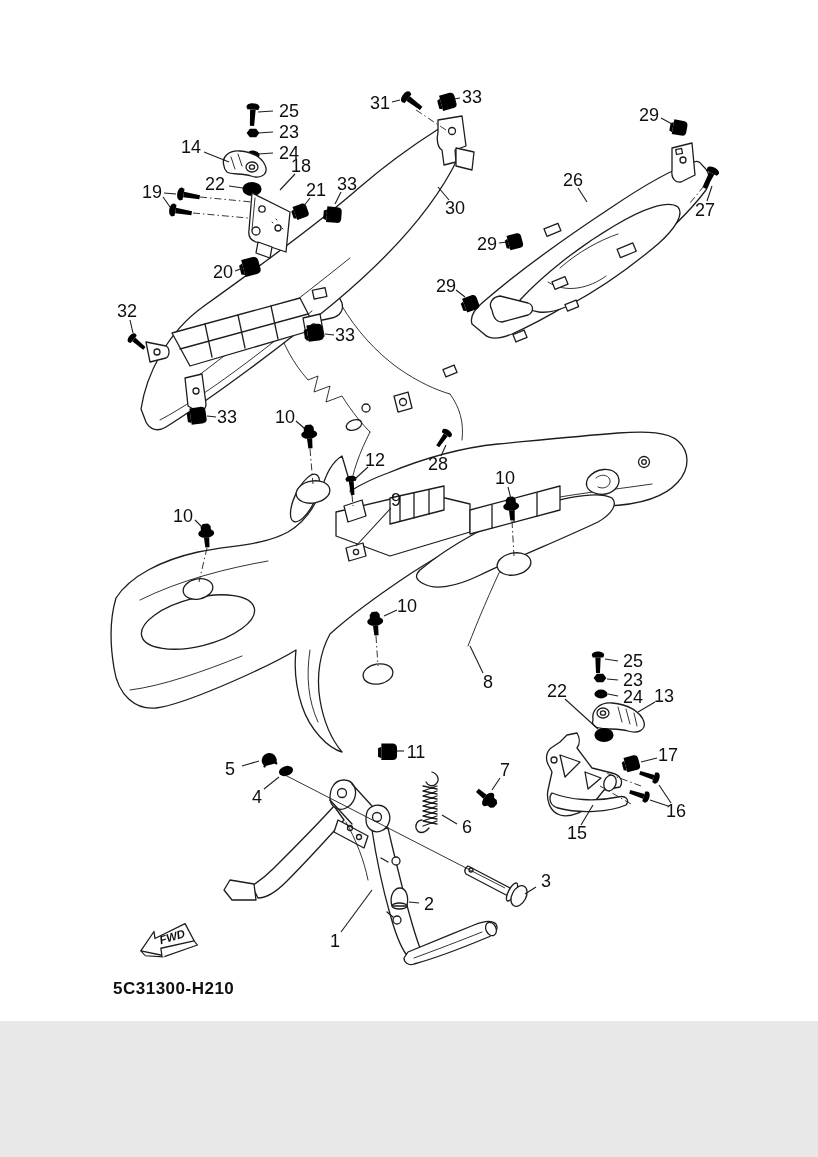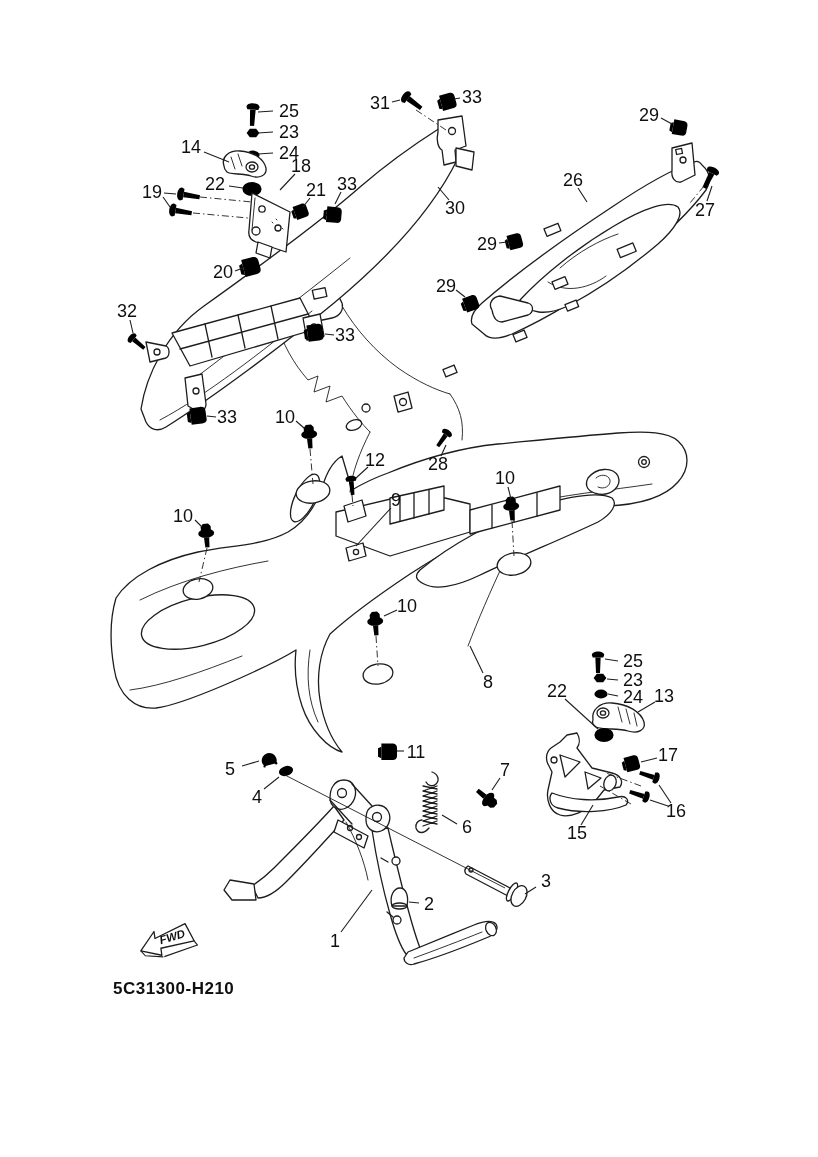--- a/index.html
+++ b/index.html
@@ -1,18 +1,18 @@
 <!DOCTYPE html>
 <html><head>
 <meta charset="utf-8">
 <style>
   :root { --ink: #1d1d1d; }
   html,body { margin:0; padding:0; background:#e8e8e8; }
   .frame {
-    position:relative; width:818px; height:1157px; margin:0 auto;
+    position:relative; width:818px; height:1021px; margin:0 auto;
     background:#ffffff; overflow:hidden;
     font-family:"Liberation Sans", sans-serif;
   }
   svg { position:absolute; inset:0; }
   
   #parts-layer path, #parts-layer ellipse, #parts-layer circle,
   #parts-layer rect, #parts-layer line, #parts-layer polyline, #parts-layer polygon {
     fill:none; stroke:var(--ink); stroke-width:1.3;
     stroke-linejoin:round; stroke-linecap:round;
   }

